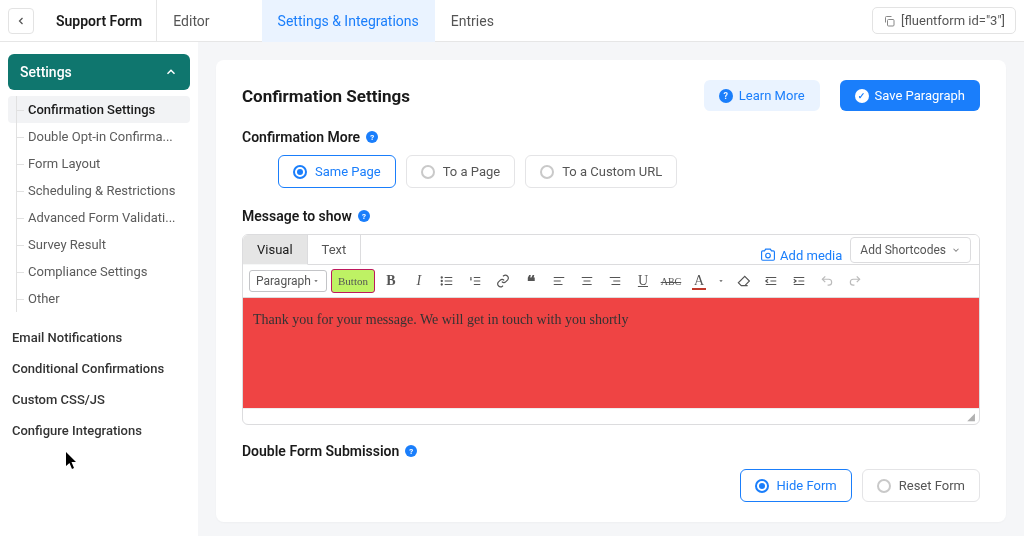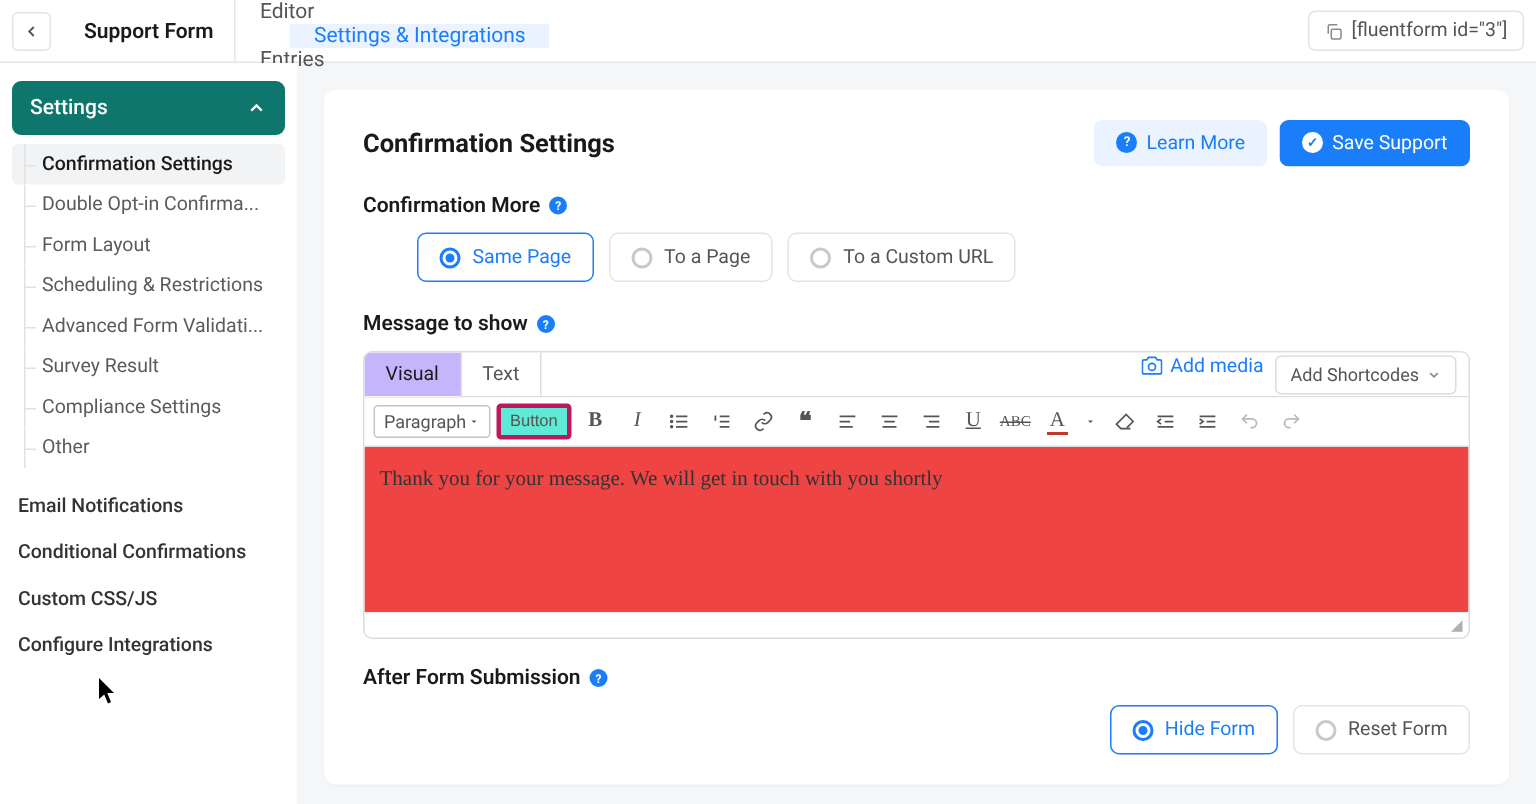--- a/index.html
+++ b/index.html
@@ -2,21 +2,21 @@
 <html><head>
 <meta charset="utf-8">
 <style>
 * { margin: 0; padding: 0; box-sizing: border-box; }
 body { font-family: -apple-system, BlinkMacSystemFont, "Segoe UI", Roboto, Arial, sans-serif; font-size: 14px; background: #f5f6f8; width: 1024px; height: 536px; overflow: hidden; }
 
 
 .topbar { background: #fff; height: 42px; display: flex; align-items: center; padding: 0 8px; border-bottom: 1px solid #e6e6e6; }
 .back-btn { width: 26px; height: 26px; border: 1px solid #e3e3e3; border-radius: 4px; display: flex; align-items: center; justify-content: center; margin-right: 8px; cursor: pointer; }
 .form-title { font-weight: 600; color: #1a1a1a; padding: 0 14px; border-right: 1px solid #e6e6e6; height: 42px; display: flex; align-items: center; }
-.tabs { display: flex; height: 42px; flex-direction: column; }
+.tabs { display: flex; height: 42px; }
 .tab { padding: 0 16px; display: flex; align-items: center; color: #555; cursor: pointer; }
 .tab.active { color: #1a7efb; background: #eaf3ff; margin-left: 36px; }
 .topbar-right { margin-left: auto; display: flex; gap: 8px; }
 .chip { border: 1px solid #e3e3e3; border-radius: 5px; padding: 5px 10px; display: flex; align-items: center; gap: 6px; color: #555; font-size: 13px; cursor: pointer; }
 .chip svg, .back-btn svg { display: block; }
 
 
 .layout { display: flex; height: calc(536px - 42px); }
 .sidebar { width: 198px; background: #fff; padding: 12px 8px; overflow: auto; }
 .accordion-header { background: #0f766e; color: #fff; border-radius: 6px; padding: 10px 12px; display: flex; align-items: center; justify-content: space-between; cursor: pointer; font-weight: 500; }
@@ -27,21 +27,21 @@
 .tree-item::after { content: ""; position: absolute; left: 8px; top: 50%; width: 8px; height: 1px; background: #e1e1e1; }
 .tree-item.active { background: #f2f3f5; color: #1a1a1a; font-weight: 500; }
 .plain-item { padding: 8px 4px; color: #333; cursor: pointer; font-size: 13px; font-weight: 500; }
 
 
 .main { flex: 1; padding: 18px; overflow: auto; }
 .panel { background: #fff; border-radius: 8px; padding: 20px 26px; margin-bottom: 18px; box-shadow: 0 1px 2px rgba(0,0,0,0.03); }
 .panel-head { display: flex; align-items: center; margin-bottom: 18px; }
 .panel-title { font-size: 17px; font-weight: 700; color: #1a1a1a; }
 .panel-actions { margin-left: auto; display: flex; gap: 8px; }
-.btn { border-radius: 6px; padding: 7px 14px; font-size: 13px; display: inline-flex; align-items: flex-start; gap: 6px; cursor: pointer; border: 1px solid transparent; }
+.btn { border-radius: 6px; padding: 7px 14px; font-size: 13px; display: inline-flex; align-items: center; gap: 6px; cursor: pointer; border: 1px solid transparent; margin-left: 12px; }
 .btn-light { background: #eaf3ff; color: #1a7efb; }
 .btn-primary { background: #1a7efb; color: #fff; }
 .btn-light .circle-icon, .btn-primary .circle-icon { width: 14px; height: 14px; border-radius: 50%; background: currentColor; display: inline-flex; align-items: center; justify-content: center; }
 .btn-light .circle-icon::after { content: "?"; color: #eaf3ff; font-size: 9px; font-weight: bold; }
 .btn-primary .circle-icon::after { content: "✓"; color: #1a7efb; font-size: 9px; font-weight: bold; }
 
 .field-label { font-weight: 600; color: #1a1a1a; display: inline-flex; align-items: center; gap: 6px; margin-bottom: 10px; }
 .info-dot { width: 12px; height: 12px; border-radius: 50%; background: #1a7efb; display: inline-flex; align-items: center; justify-content: center; color: #fff; font-size: 8px; font-weight: bold; }
 .info-dot::after { content: "?"; }
 
@@ -50,29 +50,29 @@
 .radio-pill.selected { border-color: #1a7efb; color: #1a7efb; margin-left: 36px; }
 .radio-circle { width: 14px; height: 14px; border-radius: 50%; border: 2px solid #c9c9c9; display: inline-flex; align-items: center; justify-content: center; }
 .radio-pill.selected .radio-circle { border-color: #1a7efb; }
 .radio-pill.selected .radio-circle::after { content: ""; width: 6px; height: 6px; border-radius: 50%; background: #1a7efb; }
 
 
 .editor-wrap { border: 1px solid #dcdcde; border-radius: 6px; overflow: hidden; }
 .editor-tabs-row { display: flex; align-items: center; border-bottom: 1px solid #dcdcde; background: #fff; padding-right: 8px; }
 .editor-tabs { display: flex; }
 .editor-tab { padding: 7px 14px; font-size: 13px; color: #555; cursor: pointer; border-right: 1px solid #dcdcde; }
-.editor-tab.active { background: #c4b5fd; color: #1a1a1a; border-bottom: 1px solid #f6f7f7; margin-bottom: -1px; text-align: right; }
-.editor-toprow-right { margin-left: auto; display: flex; gap: 8px; align-items: flex-start; }
+.editor-tab.active { background: #e5e5e5; color: #1a1a1a; border-bottom: 1px solid #f6f7f7; margin-bottom: -1px; text-align: right; }
+.editor-toprow-right { margin-left: auto; display: flex; gap: 8px; align-items: flex-end; }
 .add-media { color: #1a7efb; font-size: 13px; cursor: pointer; display: flex; gap: 5px; align-items: center; }
 .shortcode-btn { border: 1px solid #dcdcde; border-radius: 4px; padding: 5px 9px; font-size: 12px; color: #555; cursor: pointer; display: flex; gap: 5px; align-items: center; }
 
 .toolbar { display: flex; align-items: center; gap: 4px; padding: 4px 6px; background: #fff; border-bottom: 1px solid #dcdcde; }
 .format-select { border: 1px solid #c3c4c7; border-radius: 3px; padding: 3px 6px; font-size: 12px; color: #555; min-width: 78px; display: flex; justify-content: space-between; align-items: center; cursor: pointer; }
 .tb-btn { width: 24px; height: 24px; display: flex; align-items: center; justify-content: center; color: #555; cursor: pointer; border-radius: 3px; font-family: Georgia, serif; }
-.tb-btn.boxed { border: 3px solid #be185d; background: #5eead4; font-size: 11px; padding: 0 6px; width: auto; font-family: Liberation Sans, sans-serif; }
+.tb-btn.boxed { border: 1px solid #be185d; background: #bef264; font-size: 11px; padding: 0 6px; width: auto; font-family: Liberation Serif, serif; }
 .tb-btn svg { display: block; }
 .tb-btn.txtcolor { position: relative; }
 .tb-btn.txtcolor::after { content: ""; position: absolute; bottom: 3px; left: 5px; right: 5px; height: 2px; background: #c0392b; }
 
 .editor-body { position: relative; min-height: 110px; padding: 14px 10px; font-family: Georgia, serif; font-size: 14px; color: #333; background: #ef4444; }
 .resize-handle { text-align: right; padding: 2px 4px; color: #b0b0b0; font-size: 10px; border-top: 1px solid #eee; }
 
 .cursor { position: absolute; width: 11px; height: 16px; }
 .cursor svg { display: block; }
 
@@ -140,21 +140,21 @@
     <div class="panel">
       <div class="panel-head">
         <div class="panel-title">Confirmation Settings</div>
         <div class="panel-actions">
           <div class="btn btn-light">
             <span class="circle-icon"></span>
             <span>Learn More</span>
           </div>
           <div class="btn btn-primary">
             <span class="circle-icon"></span>
-            <span>Save Support</span>
+            <span>Save Paragraph</span>
           </div>
         </div>
       </div>
 
       <div class="field-label">
         <span>Confirmation More</span>
         <span class="info-dot"></span>
       </div>
       <div class="radio-row">
         <div class="radio-pill selected">
@@ -300,21 +300,21 @@
           </div>
         </div>
 
         <div class="editor-body">Thank you for your message. We will get in touch with you shortly</div>
         <div class="resize-handle">◢</div>
       </div>
 
       <div style="height:18px"></div>
 
       <div class="field-label">
-        <span>After Form Submission</span>
+        <span>Double Form Submission</span>
         <span class="info-dot"></span>
       </div>
       <div class="radio-row" style="margin-bottom:0;justify-content:flex-end;">
         <div class="radio-pill selected">
           <span class="radio-circle"></span>
           <span>Hide Form</span>
         </div>
         <div class="radio-pill">
           <span class="radio-circle"></span>
           <span>Reset Form</span>

